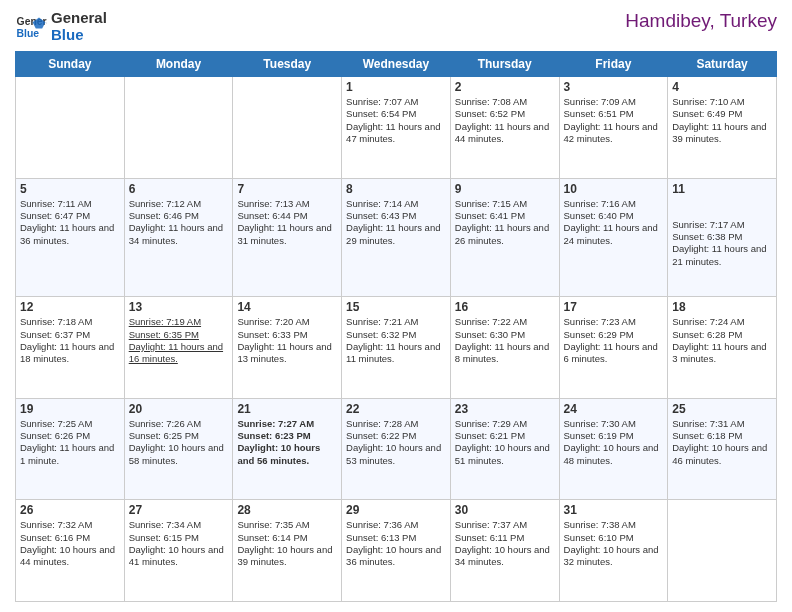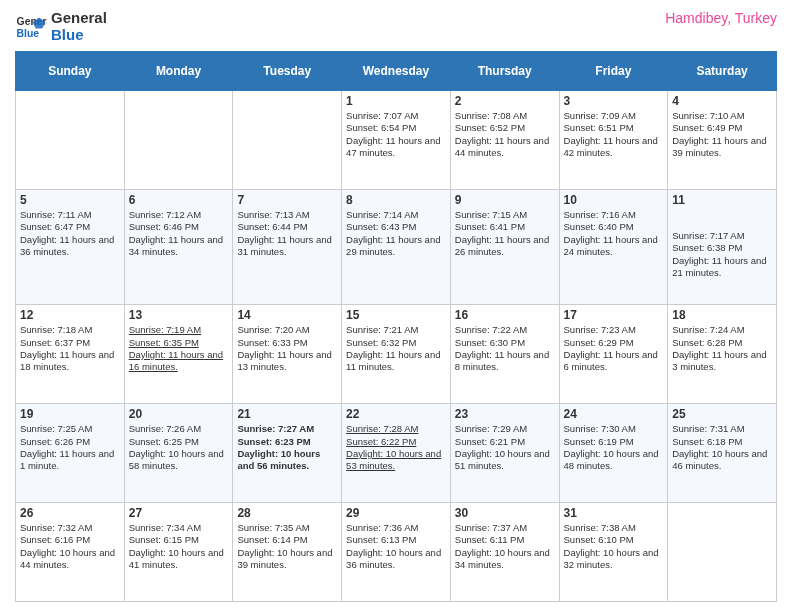--- a/index.html
+++ b/index.html
@@ -34,37 +34,37 @@
     }
     .title-area {
       text-align: right;
     }
     .month-title {
       font-size: 32px;
       font-weight: bold;
       color: #333;
     }
     .location {
-      font-size: 14px;
-      color: #ec4899;
+      font-size: 19px;
+      color: #701a75;
     }
     .calendar {
       flex: 1;
       border: 1px solid #ccc;
       border-collapse: collapse;
       width: 100%;
       table-layout: fixed;
     }
     .calendar th {
       background-color: #2e75b6;
       color: #fff;
       font-size: 12px;
       font-weight: bold;
       text-align: center;
-      padding: 12px 2px;
+      padding: 5px 2px;
       border: 1px solid #2e75b6;
     }
     .calendar td {
       vertical-align: top;
       border: 1px solid #ccc;
       padding: 3px 4px;
       width: calc(100% / 7);
       height: 80px;
     }
     .cell-day {
@@ -253,21 +253,21 @@
 Daylight: 10 hours and 58 minutes.</div>
           </td>
           <td>
             <div class="cell-day">21</div>
             <div class="cell-info" style="white-space: pre-line; font-weight: bold;">Sunrise: 7:27 AM
 Sunset: 6:23 PM
 Daylight: 10 hours and 56 minutes.</div>
           </td>
           <td>
             <div class="cell-day">22</div>
-            <div class="cell-info" style="white-space: pre-line; text-decoration: underline;">Sunrise: 7:28 AM
+            <div class="cell-info" style="white-space: pre-line;">Sunrise: 7:28 AM
 Sunset: 6:22 PM
 Daylight: 10 hours and 53 minutes.</div>
           </td>
           <td>
             <div class="cell-day">23</div>
             <div class="cell-info" style="white-space: pre-line;">Sunrise: 7:29 AM
 Sunset: 6:21 PM
 Daylight: 10 hours and 51 minutes.</div>
           </td>
           <td>

